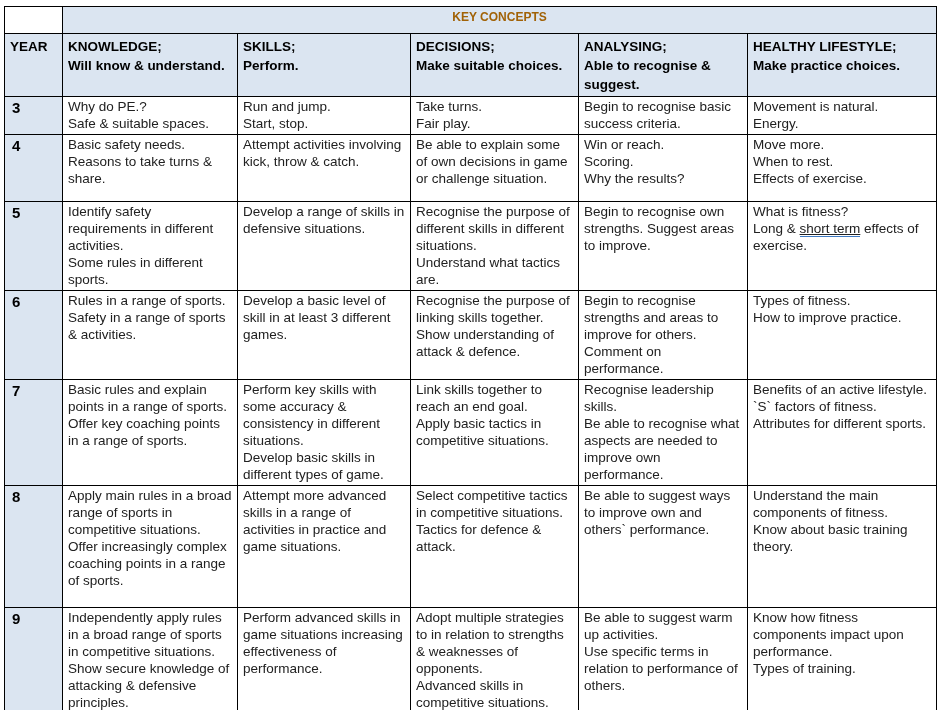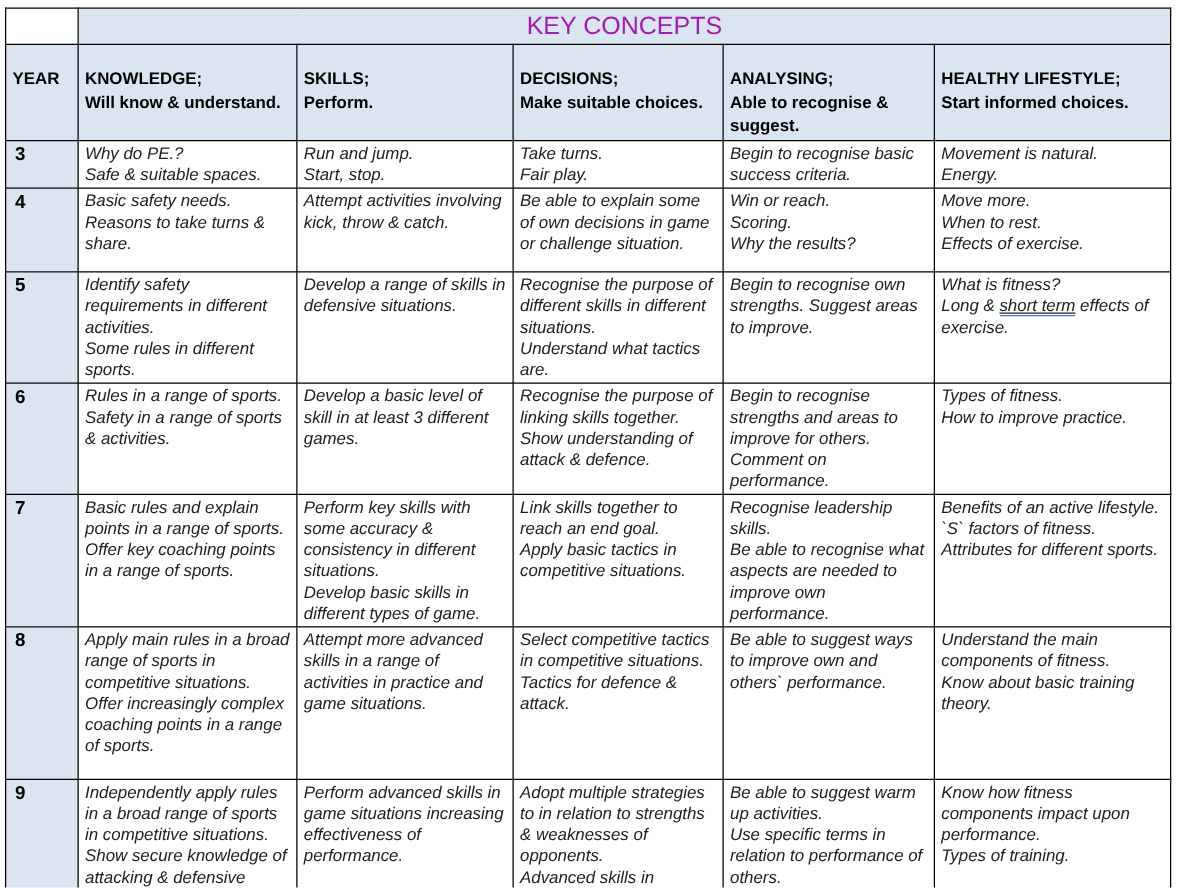--- a/index.html
+++ b/index.html
@@ -22,46 +22,45 @@
     border:1.5px solid var(--border-col);
     vertical-align:top;
     padding:1px 5px 2px 5px;
     overflow:hidden;
   }
   .title-row{height:27px;}
   .corner-cell{background:#ffffff;}
   .title-cell{
     background:var(--header-bg);
     text-align:center;
-    font-weight:normal;
-    font-size:20px;
+    font-weight:bold;
+    font-size:12px;
     padding-top:3px;
-    color:#a21caf;
+    color:#a16207;
   }
   #head-row{height:59px;}
   .head-cell{
     background:var(--header-bg);
     text-align:left;
     font-weight:bold;
     font-style:normal;
     font-size:13.5px;
     line-height:19px;
-    padding-top:17px;
+    padding-top:3px;
     color:#000;
   }
   .year-cell{
     background:var(--header-bg);
     font-weight:bold;
     font-size:15px;
     padding-left:7px;
     padding-top:2px;
     color:#000;
   }
   .body-cell{
-    font-style:italic;
     font-size:13.5px;
     line-height:17px;
     color:#212121;
     background:#ffffff;
   }
   .para{margin:0;}
   .u-link{
     text-decoration:underline;
     border-bottom:1.5px solid var(--link-col);
     cursor:pointer;
@@ -98,21 +97,21 @@
           <th class="head-cell">
             <div class="para">DECISIONS;</div>
             <div class="para">Make suitable choices.</div>
           </th>
           <th class="head-cell">
             <div class="para">ANALYSING;</div>
             <div class="para">Able to recognise &amp; suggest.</div>
           </th>
           <th class="head-cell">
             <div class="para">HEALTHY LIFESTYLE;</div>
-            <div class="para">Start informed choices.</div>
+            <div class="para">Make practice choices.</div>
           </th>
         </tr>
     </thead>
     <tbody id="table-body">
         <tr style="height: 36px;">
           <td class="year-cell">3</td>
           <td class="body-cell">
             <div class="para">Why do PE.?</div>
             <div class="para">Safe &amp; suitable spaces.</div>
           </td>

